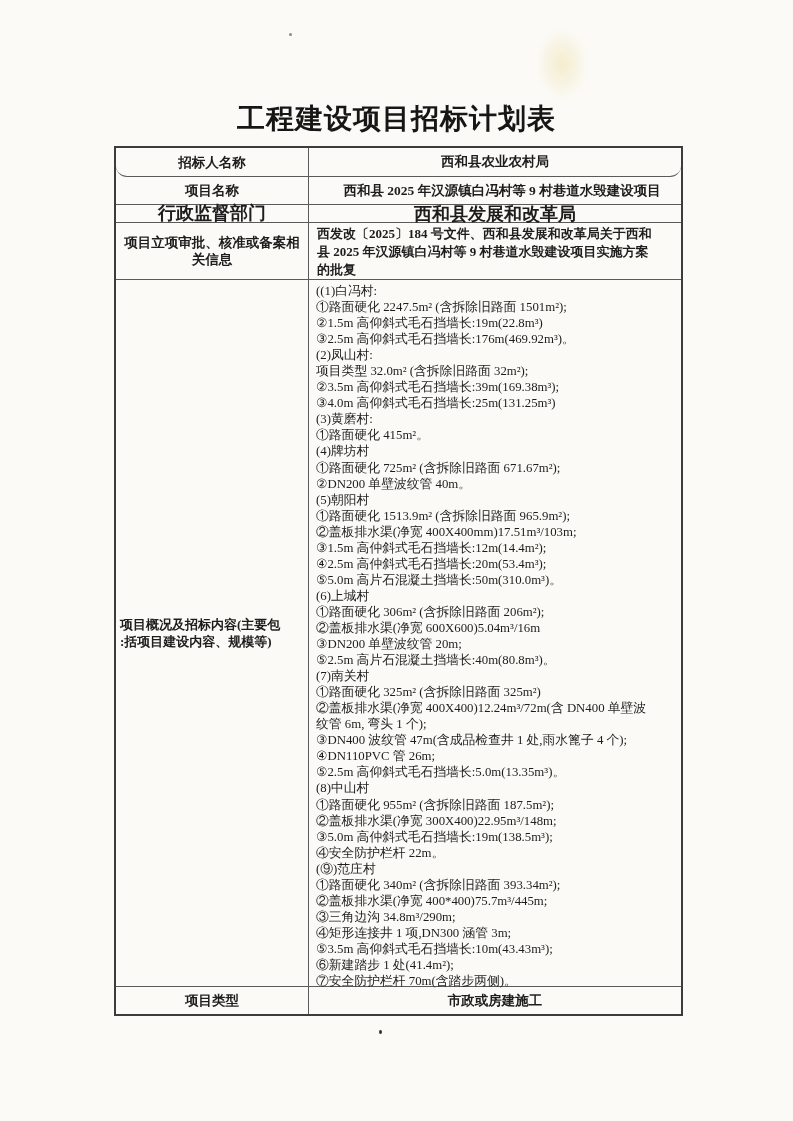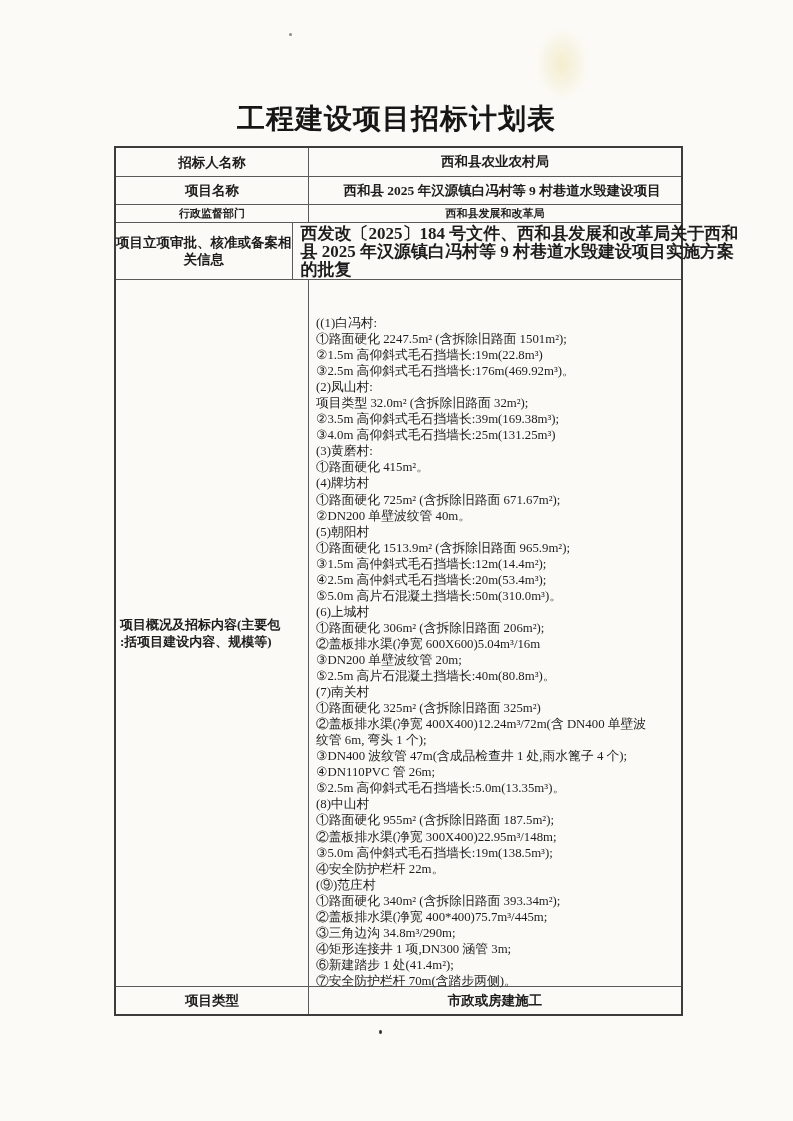--- a/index.html
+++ b/index.html
@@ -40,45 +40,44 @@
   .row:last-child { border-bottom: none; }
   .cell { box-sizing: border-box; text-align: right; }
   .label {
     width: 193px; border-right: 1px solid #5a5a5a;
     display: flex; flex-direction: column; justify-content: center; align-items: center;
     font-weight: bold; font-size: 13.5px; line-height: 17px; text-align: center;
   }
   .value { flex: 1; display: flex; flex-direction: column; }
   .v-center { justify-content: center; align-items: center; font-size: 13.5px; font-weight: bold; }
 
-  .r1 { height: 29px; }
+  .r1 { height: 29px; border-radius: 11px; }
   .r2 { height: 28px; gap: 14px; }
   .r3 { height: 18px; }
   .r4 { height: 57px; }
   .r5 { height: 707px; }
   .r6 { height: 27px; }
 
-  .r3 .value, .r3 .label { font-size: 11px; font-family: Liberation Serif, serif; }
+  .r3 .value, .r3 .label { font-size: 18px; font-family: Liberation Serif, serif; }
 
   .r4 .value {
     justify-content: flex-start;
     padding: 2px 6px 0 8px;
-    font-size: 17px; line-height: 18px; font-weight: bold;
+    font-size: 13px; line-height: 18px; font-weight: bold;
     text-align: left;
   }
 
   .r5 .label {
     align-items: flex-start; text-align: left;
     padding: 0 2px 0 4px; font-size: 13px;
   }
   .r5 .value {
     padding: 3px 4px 0 7px;
     font-size: 12.8px; line-height: 16.05px; font-weight: normal;
     text-align: left;
-    margin-top: 32px;
   }
   .line { white-space: nowrap; }
 </style>
 </head>
 <body>
 
 <div class="page">
 
   <div class="smudge"></div>
   <div class="speck speck-a"></div>
@@ -141,20 +140,21 @@
           <div class="line">项目类型 32.0m² (含拆除旧路面 32m²);</div>
           <div class="line">②3.5m 高仰斜式毛石挡墙长:39m(169.38m³);</div>
           <div class="line">③4.0m 高仰斜式毛石挡墙长:25m(131.25m³)</div>
           <div class="line">(3)黄磨村:</div>
           <div class="line">①路面硬化 415m²。</div>
           <div class="line">(4)牌坊村</div>
           <div class="line">①路面硬化 725m² (含拆除旧路面 671.67m²);</div>
           <div class="line">②DN200 单壁波纹管 40m。</div>
           <div class="line">(5)朝阳村</div>
           <div class="line">①路面硬化 1513.9m² (含拆除旧路面 965.9m²);</div>
+          <div class="line">②盖板排水渠(净宽 400X400mm)17.51m³/103m;</div>
           <div class="line">③1.5m 高仲斜式毛石挡墙长:12m(14.4m²);</div>
           <div class="line">④2.5m 高仲斜式毛石挡墙长:20m(53.4m³);</div>
           <div class="line">⑤5.0m 高片石混凝土挡墙长:50m(310.0m³)。</div>
           <div class="line">(6)上城村</div>
           <div class="line">①路面硬化 306m² (含拆除旧路面 206m²);</div>
           <div class="line">②盖板排水渠(净宽 600X600)5.04m³/16m</div>
           <div class="line">③DN200 单壁波纹管 20m;</div>
           <div class="line">⑤2.5m 高片石混凝土挡墙长:40m(80.8m³)。</div>
           <div class="line">(7)南关村</div>
           <div class="line">①路面硬化 325m² (含拆除旧路面 325m²)</div>
@@ -166,20 +166,21 @@
           <div class="line">(8)中山村</div>
           <div class="line">①路面硬化 955m² (含拆除旧路面 187.5m²);</div>
           <div class="line">②盖板排水渠(净宽 300X400)22.95m³/148m;</div>
           <div class="line">③5.0m 高仲斜式毛石挡墙长:19m(138.5m³);</div>
           <div class="line">④安全防护栏杆 22m。</div>
           <div class="line">(⑨)范庄村</div>
           <div class="line">①路面硬化 340m² (含拆除旧路面 393.34m²);</div>
           <div class="line">②盖板排水渠(净宽 400*400)75.7m³/445m;</div>
           <div class="line">③三角边沟 34.8m³/290m;</div>
           <div class="line">④矩形连接井 1 项,DN300 涵管 3m;</div>
+          <div class="line">⑤3.5m 高仰斜式毛石挡墙长:10m(43.43m³);</div>
           <div class="line">⑥新建踏步 1 处(41.4m²);</div>
           <div class="line">⑦安全防护栏杆 70m(含踏步两侧)。</div>
         </div>
     </div>
 
     <div class="row r6">
       <div class="cell label">
           <div class="line">项目类型</div>
         </div>
       <div class="cell value v-center">

